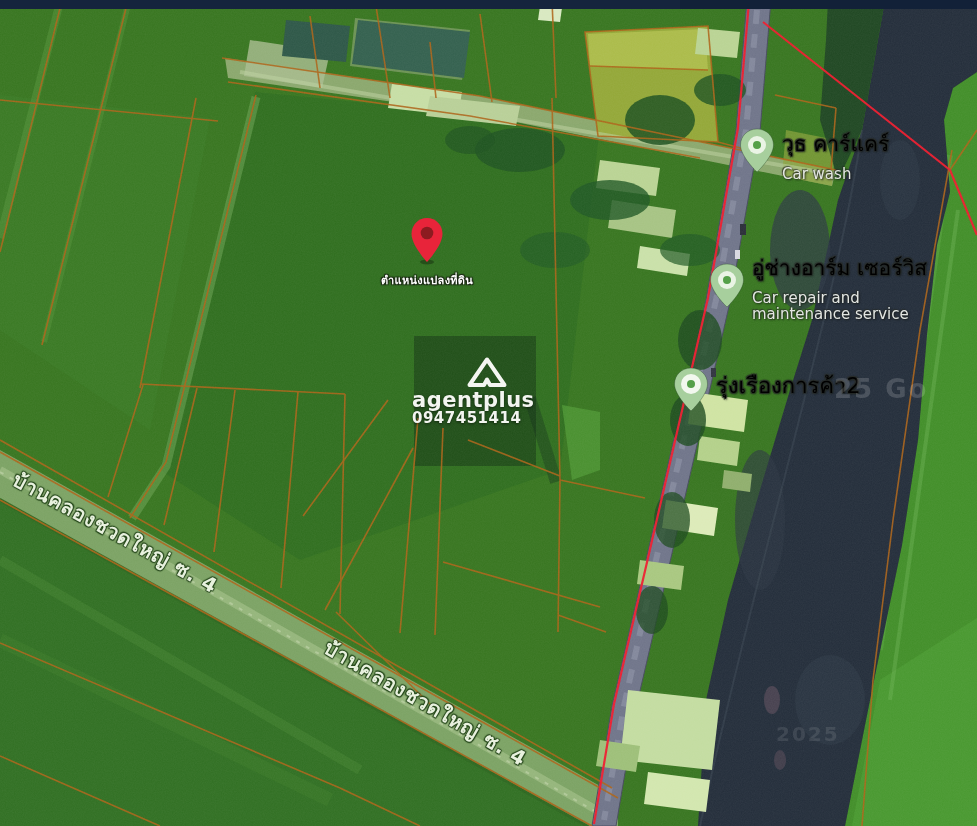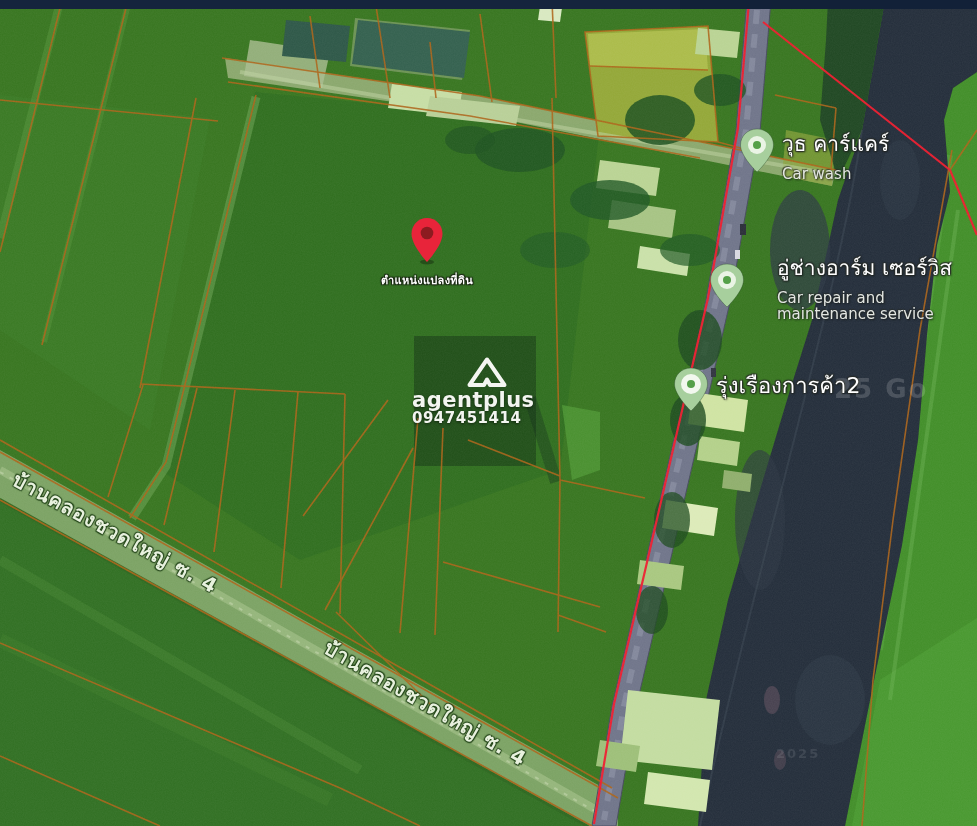--- a/index.html
+++ b/index.html
@@ -22,21 +22,21 @@
   .watermark{left:412px;top:356px;width:150px;text-align:left;color:#f3f5f0;}
   .watermark .logo{display:block;margin:0 auto 2px auto;}
   .wm-brand{font-size:21px;font-weight:600;letter-spacing:.5px;line-height:20px;
             text-shadow:0 1px 3px rgba(0,0,0,.55);}
   .wm-phone{font-size:15px;font-weight:bold;letter-spacing:.5px;line-height:16px;
             text-shadow:0 1px 3px rgba(0,0,0,.55);}
   
   .poi{display:flex;align-items:flex-start;}
   .poi .labels{margin-left:4px;}
   .poi-name{
-    color:#ffffff;font-size:21px;font-weight:500;line-height:24px;white-space:nowrap;
+    color:#000000;font-size:21px;font-weight:500;line-height:24px;white-space:nowrap;
     text-shadow:-1px -1px 1px rgba(40,44,40,.85),1px -1px 1px rgba(40,44,40,.85),
                 -1px 1px 1px rgba(40,44,40,.85),1px 1px 2px rgba(20,24,20,.9);
   }
   .poi-sub{
     color:#e3e6e2;font-size:15px;font-weight:500;line-height:16px;margin-top:10px;
     text-shadow:-1px -1px 1px rgba(40,44,40,.8),1px 1px 2px rgba(20,24,20,.85);
   }
   .poi-sub:empty{display:none;}
   #poi-2 .poi-sub{width:168px;}
   
@@ -44,21 +44,21 @@
     color:#e8f1de;font-size:20px;font-weight:bold;letter-spacing:1px;white-space:nowrap;
     transform-origin:left top;
     text-shadow:-1px -1px 1px rgba(35,70,25,.9),1px -1px 1px rgba(35,70,25,.9),
                 -1px 1px 1px rgba(35,70,25,.9),1px 1px 1px rgba(35,70,25,.9);
   }
   #road-label-1{left:22px;top:464px;transform:rotate(28.5deg);}
   #road-label-2{left:334px;top:632px;transform:rotate(30deg);}
   
   .credit-frag{color:rgba(255,255,255,.16);font-weight:bold;letter-spacing:2px;margin-top:24px;}
   #frag-1{left:834px;top:350px;font-size:26px;}
-  #frag-2{left:776px;top:722px;font-size:13px;color:rgba(255,255,255,.10);}
+  #frag-2{left:776px;top:698px;font-size:20px;color:rgba(255,255,255,.10);}
 </style>
 </head>
 <body>
 
 <div id="app">
 
   <svg id="map-svg" width="977" height="826" viewBox="0 0 977 826">
     <defs>
       <filter id="noise" x="0" y="0" width="100%" height="100%">
         <feTurbulence type="fractalNoise" baseFrequency="0.9" numOctaves="2" stitchTiles="stitch"></feTurbulence>
@@ -241,21 +241,21 @@
       <path d="M21,2 C11.5,2 4.5,9.2 4.5,18 c0,11.5 16.5,27 16.5,27 s16.5,-15.5 16.5,-27 C37.5,9.2 30.5,2 21,2 Z" fill="#a7cf9d" stroke="rgba(30,60,30,.35)" stroke-width="1"></path>
       <circle cx="21" cy="18" r="9" fill="#eaf4e5"></circle>
       <circle cx="21" cy="18" r="4" fill="#55a049"></circle>
     </svg>
     <div class="labels" style="margin-top:5px;">
       <div class="poi-name">วุธ คาร์แคร์</div>
       <div class="poi-sub">Car wash</div>
     </div>
   </div>
 
-  <div class="abs poi" id="poi-2" style="left:706px;top:262px;gap:25px;">
+  <div class="abs poi" id="poi-2" style="left:706px;top:262px;">
     <svg width="42" height="48" viewBox="0 0 42 48">
       <path d="M21,2 C11.5,2 4.5,9.2 4.5,18 c0,11.5 16.5,27 16.5,27 s16.5,-15.5 16.5,-27 C37.5,9.2 30.5,2 21,2 Z" fill="#a7cf9d" stroke="rgba(30,60,30,.35)" stroke-width="1"></path>
       <circle cx="21" cy="18" r="9" fill="#eaf4e5"></circle>
       <circle cx="21" cy="18" r="4" fill="#55a049"></circle>
     </svg>
     <div class="labels" style="margin-top:-6px;">
       <div class="poi-name">อู่ช่างอาร์ม เซอร์วิส</div>
       <div class="poi-sub">Car repair and maintenance service</div>
     </div>
   </div>

